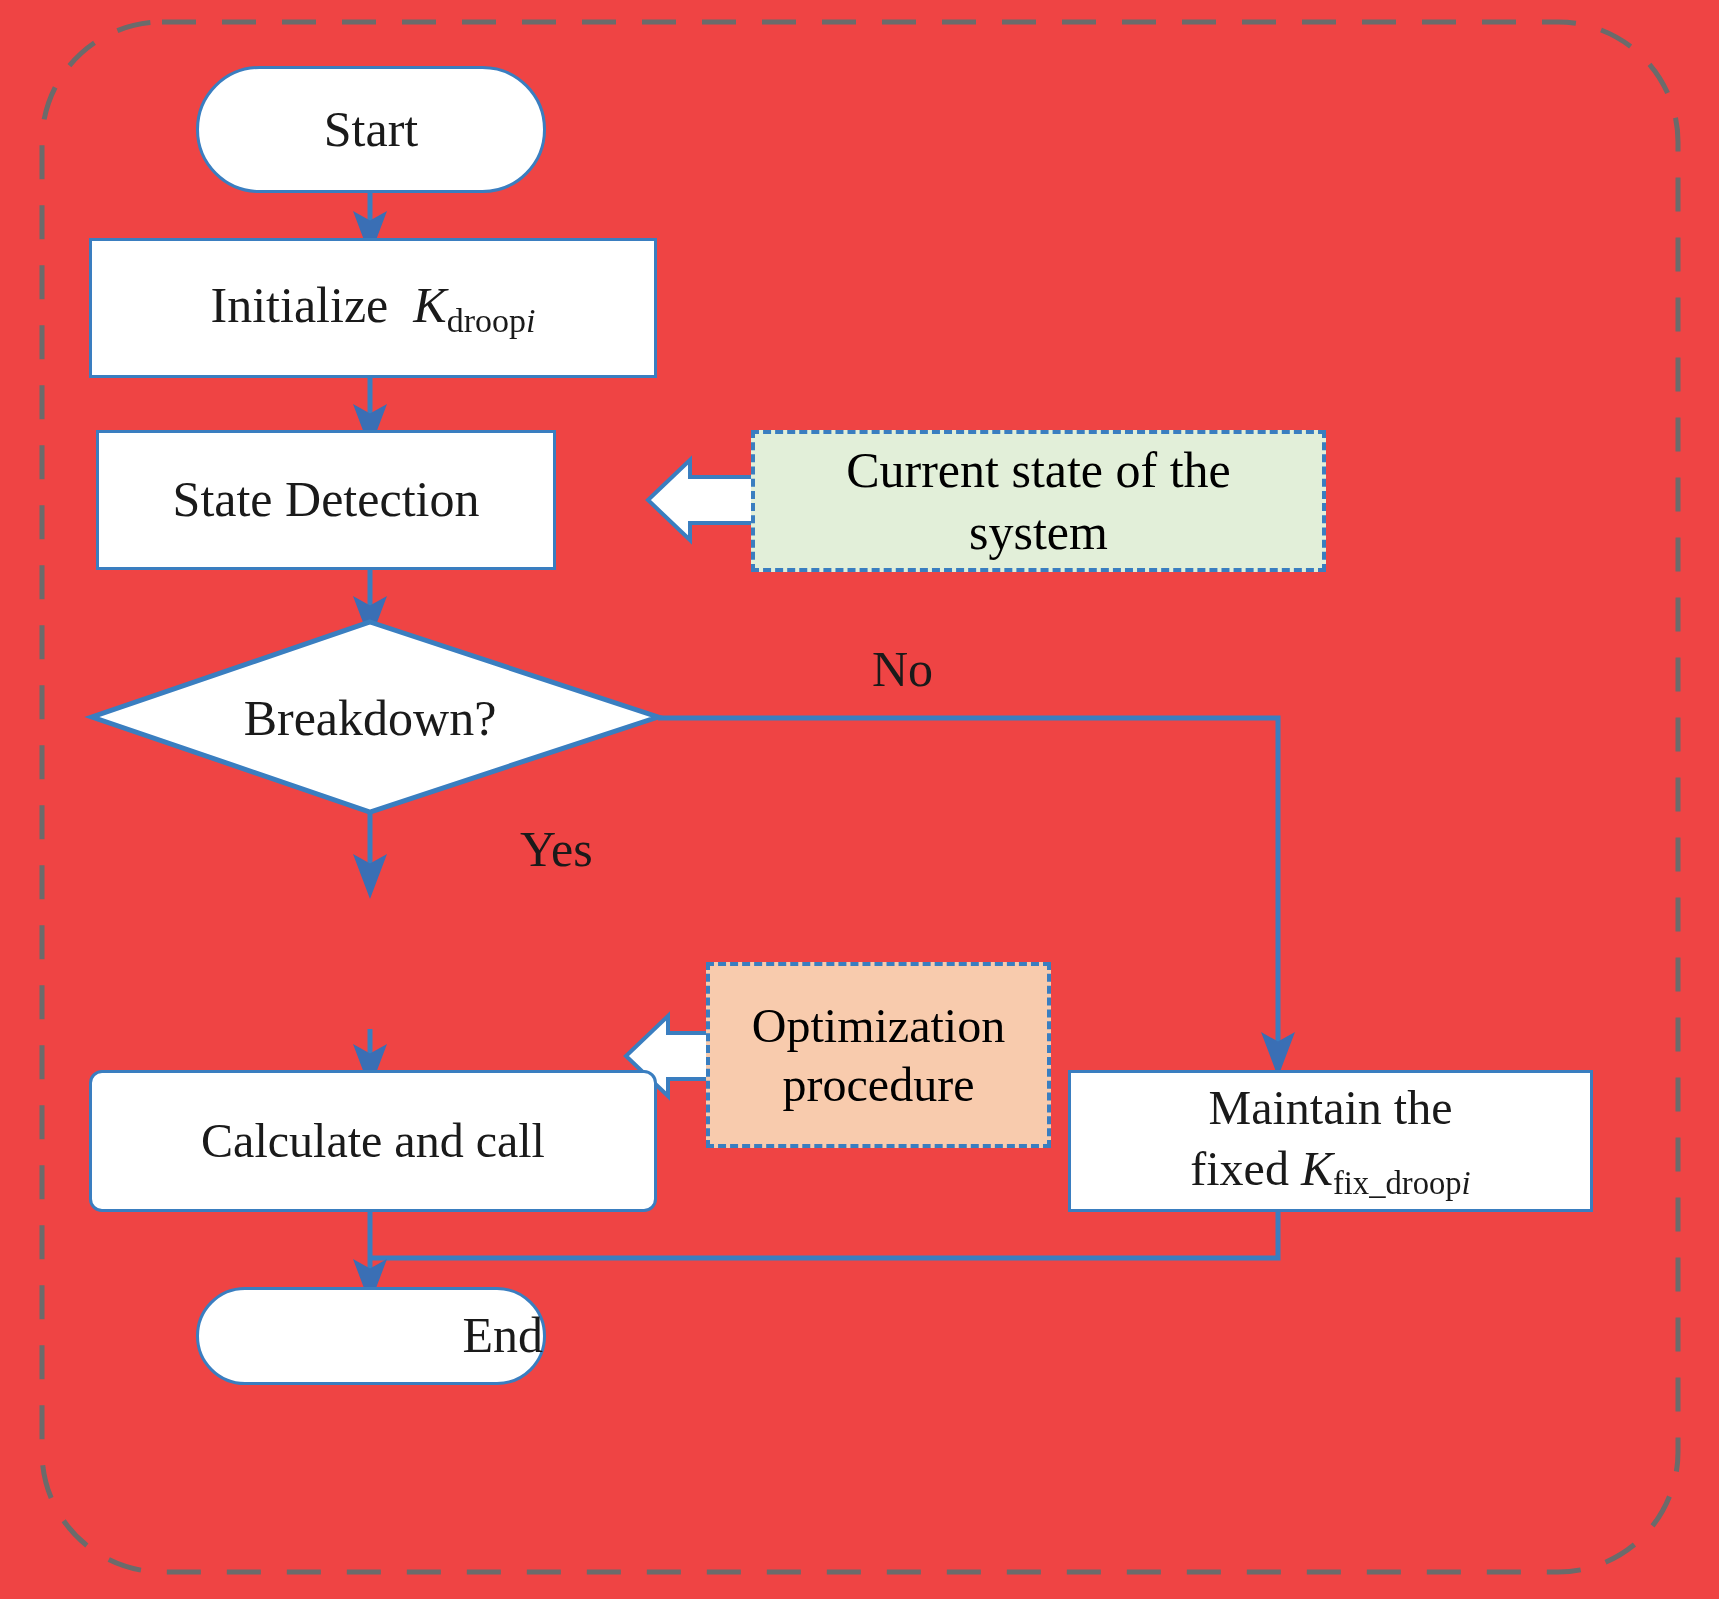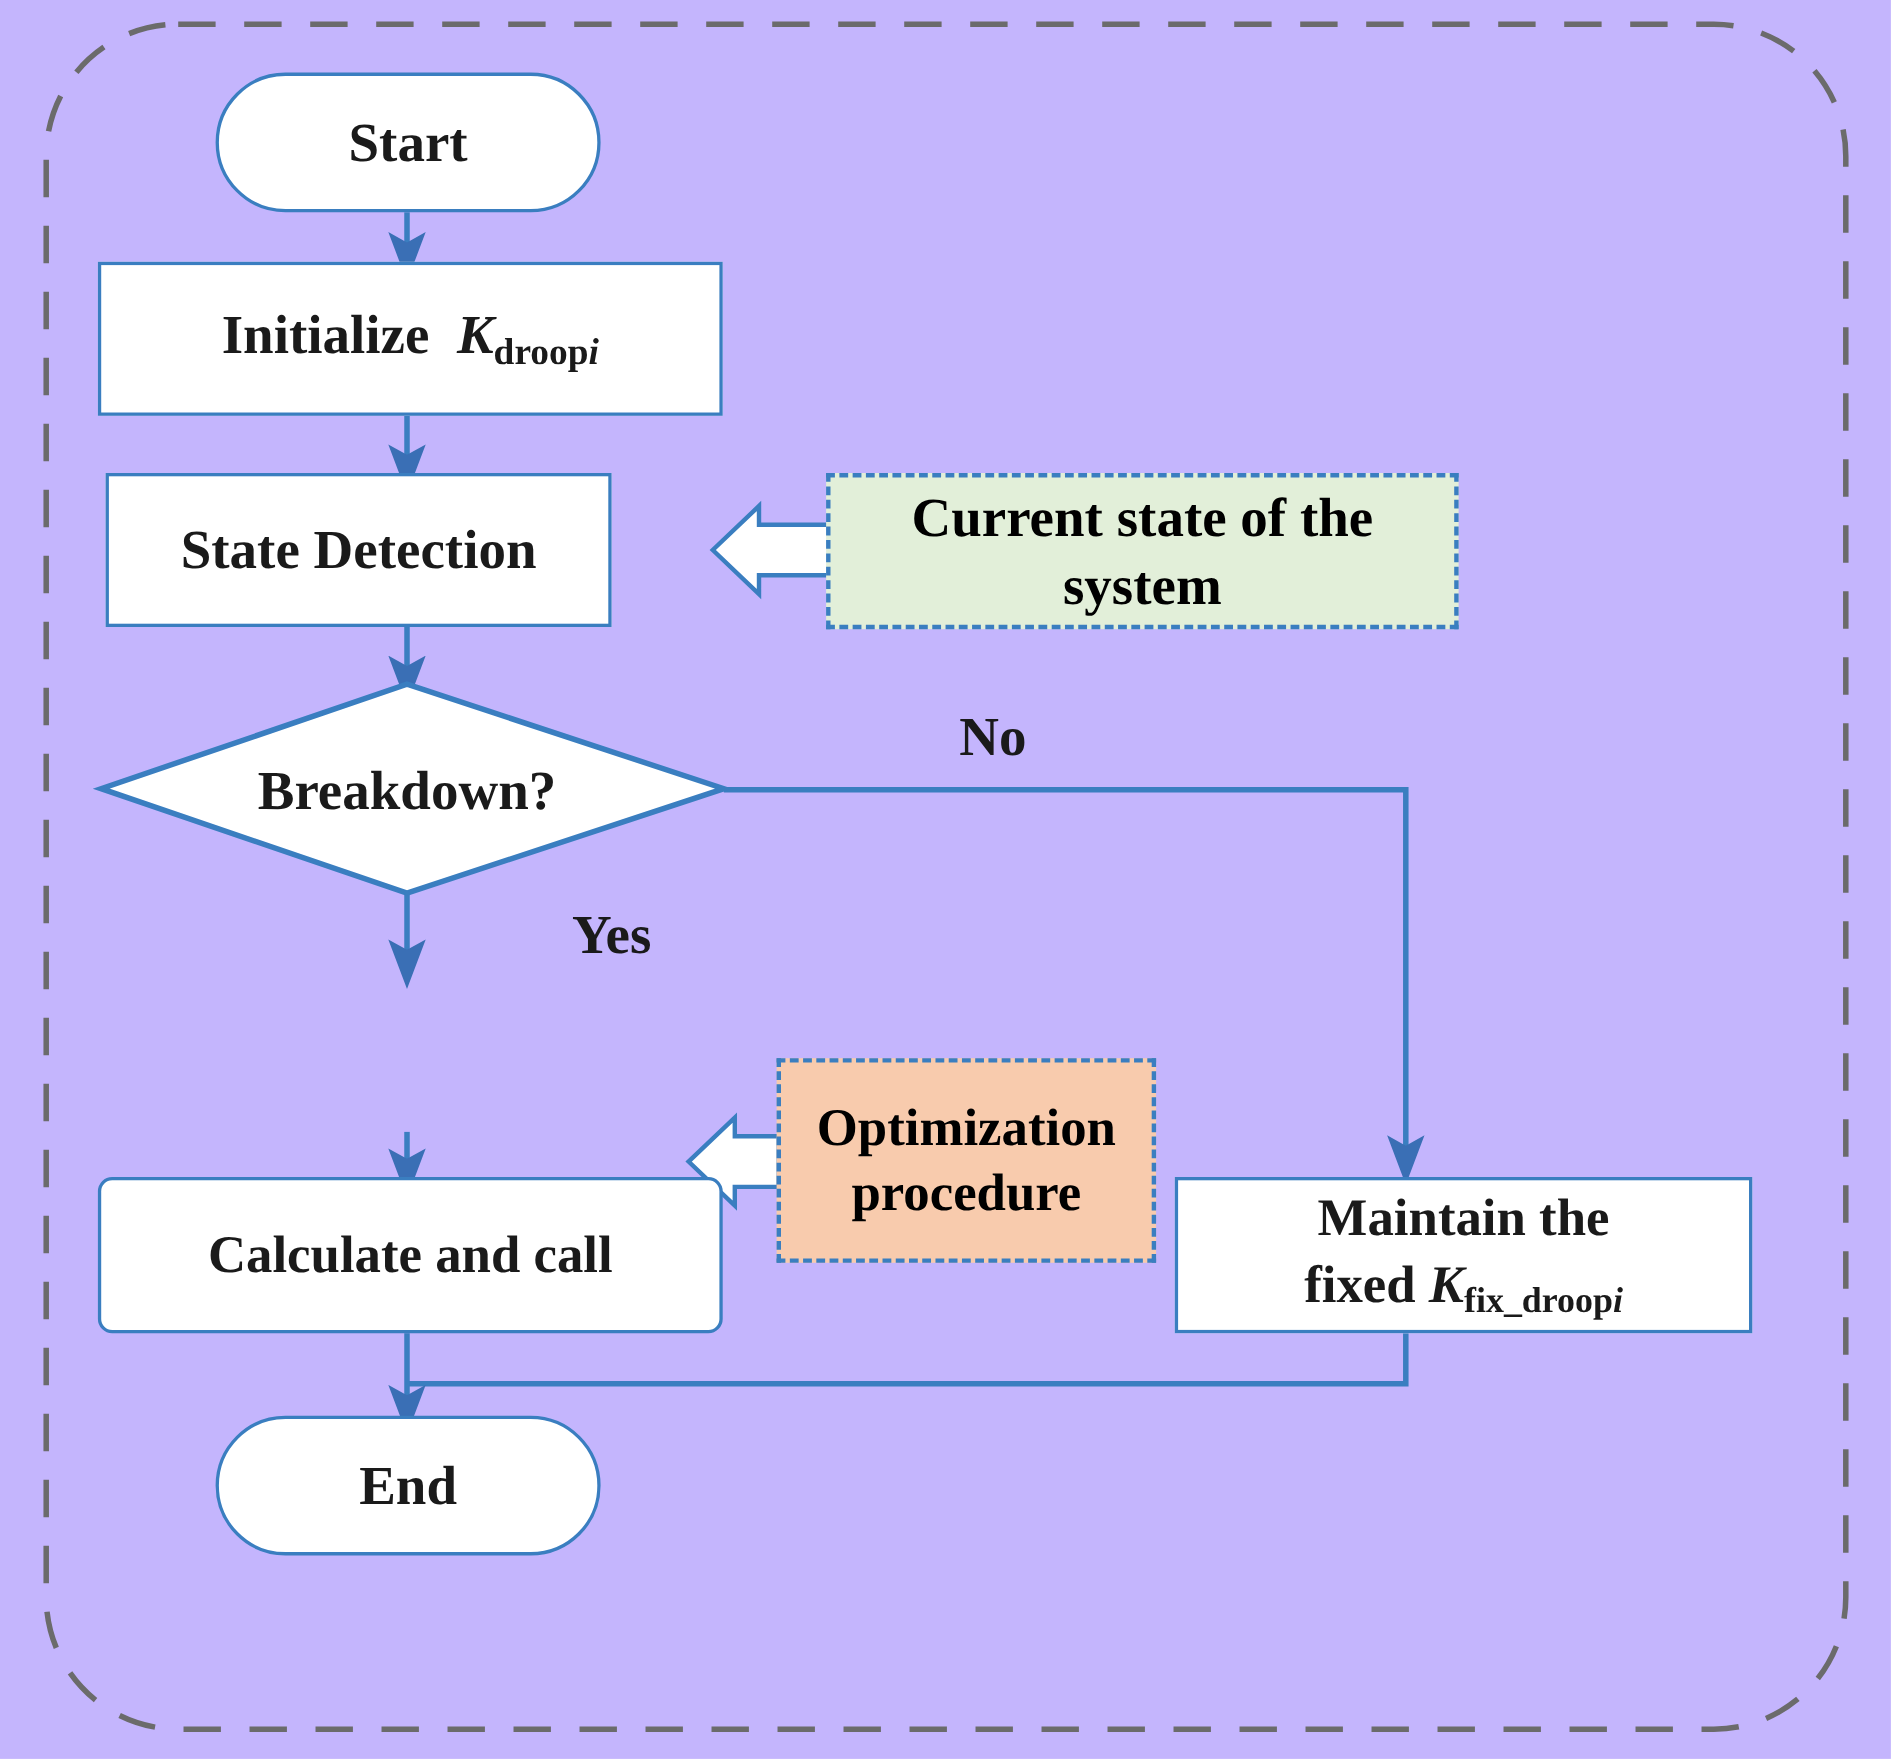--- a/index.html
+++ b/index.html
@@ -4,24 +4,23 @@
 <style>
   html, body {
     margin: 0;
     padding: 0;
     background: #ffffff;
   }
   #canvas {
     position: relative;
     width: 1719px;
     height: 1599px;
-    background: #c4b5fd;
+    background: #ef4444;
     font-family: "Liberation Serif", "DejaVu Serif", serif;
     overflow: hidden;
-    font-weight: bold;
   }
   #svg-layer {
     position: absolute;
     left: 0;
     top: 0;
     width: 1719px;
     height: 1599px;
   }
   .node {
     position: absolute;
@@ -131,21 +130,21 @@
     <span class="t48" style="display:block;">Calculate and call</span>
   </div>
 
   <div class="node proc" style="left:1068px; top:1070px; width:525px; height:142px; flex-direction:column; justify-content:center;">
     <span class="t48" style="display:block;">Maintain the</span>
     <span class="t48" style="display:block; margin-top:6px;">
       <span>fixed</span>&nbsp;<span class="var">K</span><span class="sub">fix_droop</span><span class="sub ital">i</span>
     </span>
   </div>
 
-  <div class="node term t50" style="left:196px; top:1287px; width:350px; height:127px;">
+  <div class="node term t50" style="left:196px; top:1287px; width:350px; height:98px;justify-content:flex-end;">
     <span>End</span>
   </div>
 
   <div class="note note-green" style="position:absolute; left:751px; top:430px; width:575px; height:142px; display:flex; flex-direction:column; align-items:center; justify-content:center;">
     <span class="t50" style="display:block;">Current state of the</span>
     <span class="t50" style="display:block; margin-top:4px;">system</span>
   </div>
 
   <div class="note note-orange" style="position:absolute; left:706px; top:962px; width:345px; height:186px; display:flex; flex-direction:column; align-items:center; justify-content:center;">
     <span class="t48" style="display:block;">Optimization</span>

